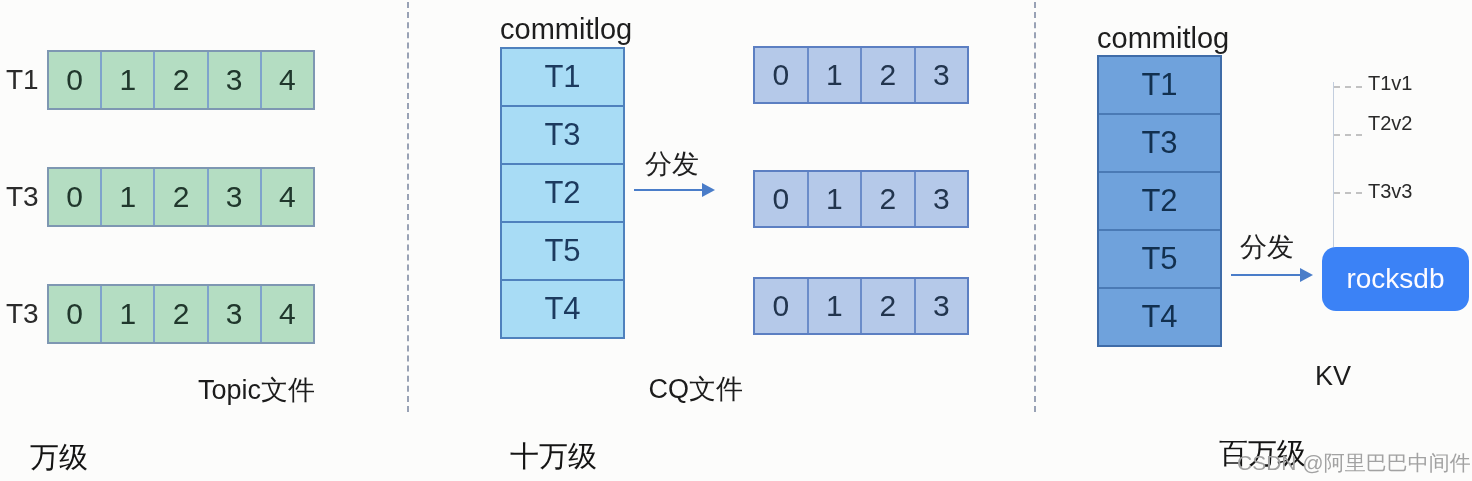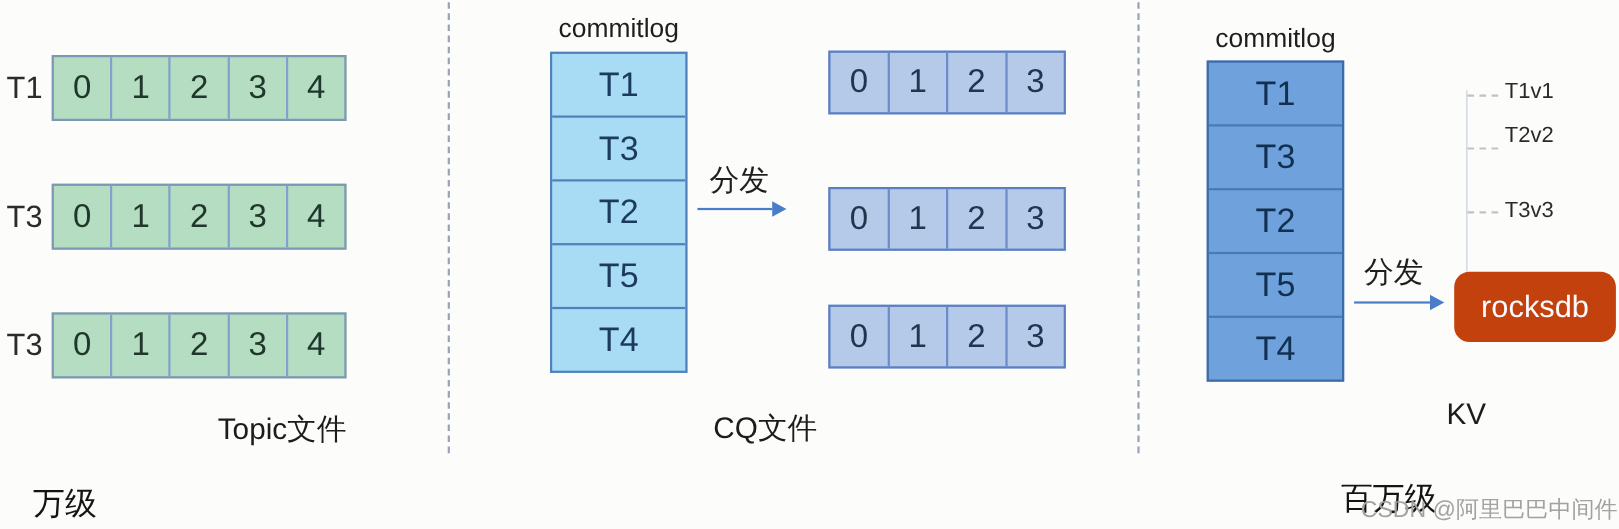--- a/index.html
+++ b/index.html
@@ -29,21 +29,21 @@
     border:2px solid #7e97b2;background:#b4ddc2;
   }
   .g-cell{
     flex:1;display:flex;align-items:center;justify-content:center;
     font-size:30px;color:#20372c;
   }
   .g-cell + .g-cell{border-left:2px solid #7fa3cc;}
   
   .clog-title{
     position:absolute;width:125px;text-align:center;
-    font-size:24px;color:#1e1e1e;
+    font-size:29px;color:#1e1e1e;
   }
   .clog{
     position:absolute;width:121px;
     border:2px solid #4f81bd;
   }
   .clog-cell{
     height:56px;display:flex;align-items:center;justify-content:center;
     font-size:31px;
   }
   .clog-cell + .clog-cell{border-top:2px solid #4f81bd;}
@@ -85,21 +85,21 @@
   .kv-tick{
     position:absolute;left:1334px;width:28px;height:0;
     border-top:2px dashed #c2c2c2;
   }
   .kv-entry{
     position:absolute;left:1368px;
     font-size:20px;color:#2a2a2a;
   }
   .rocksdb{
     position:absolute;left:1322px;top:247px;width:147px;height:64px;
-    background:#c2410c;border-radius:14px;
+    background:#3b82f6;border-radius:14px;
     display:flex;align-items:center;justify-content:center;
     font-size:28px;color:#fdfbff;
   }
   
   .caption{
     position:absolute;text-align:right;
     font-size:27px;color:#1c1c1c;
   }
   .scale{
     position:absolute;text-align:left;
@@ -174,20 +174,21 @@
     <div class="q-cell">3</div>
   </div>
   <div class="q-row" style="top:277px">
     <div class="q-cell">0</div>
     <div class="q-cell">1</div>
     <div class="q-cell">2</div>
     <div class="q-cell">3</div>
   </div>
 
   <div class="caption" style="left:503px;top:371px;width:240px">CQ文件</div>
+  <div class="scale" style="left:510px;top:437px;width:240px">十万级</div>
 
   <div class="clog-title" style="left:1097px;top:22px">commitlog</div>
   <div class="clog kv" style="left:1097px;top:55px">
     <div class="clog-cell">T1</div>
     <div class="clog-cell">T3</div>
     <div class="clog-cell">T2</div>
     <div class="clog-cell">T5</div>
     <div class="clog-cell">T4</div>
   </div>
 

